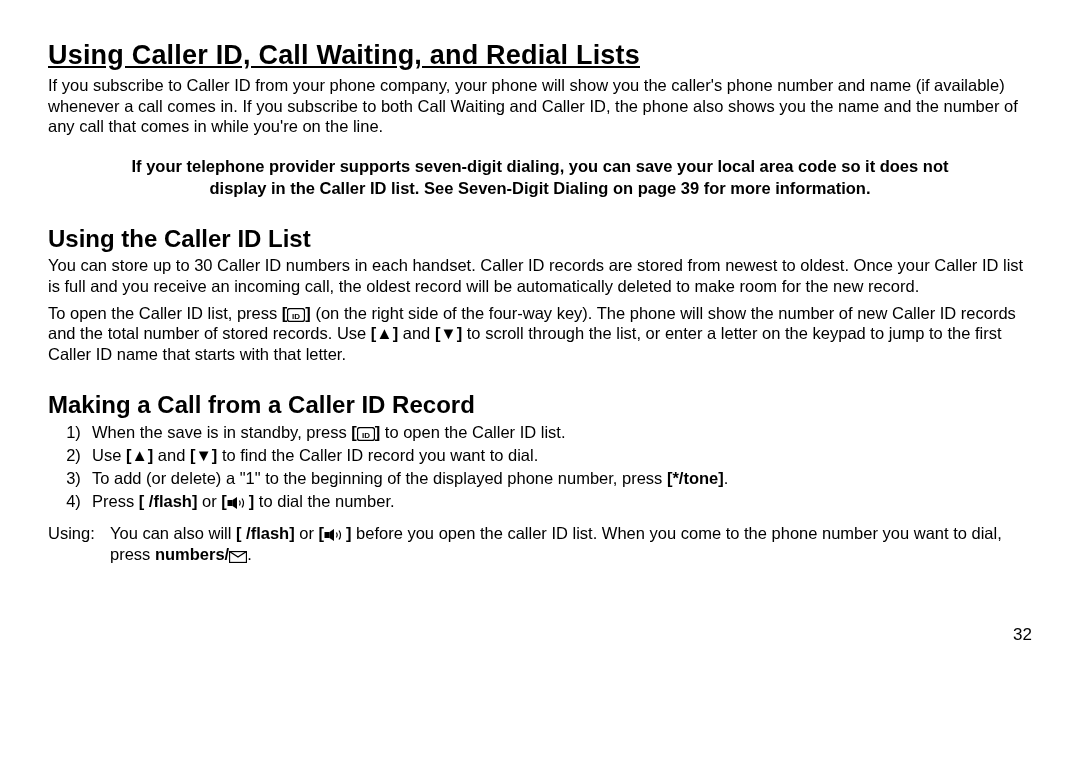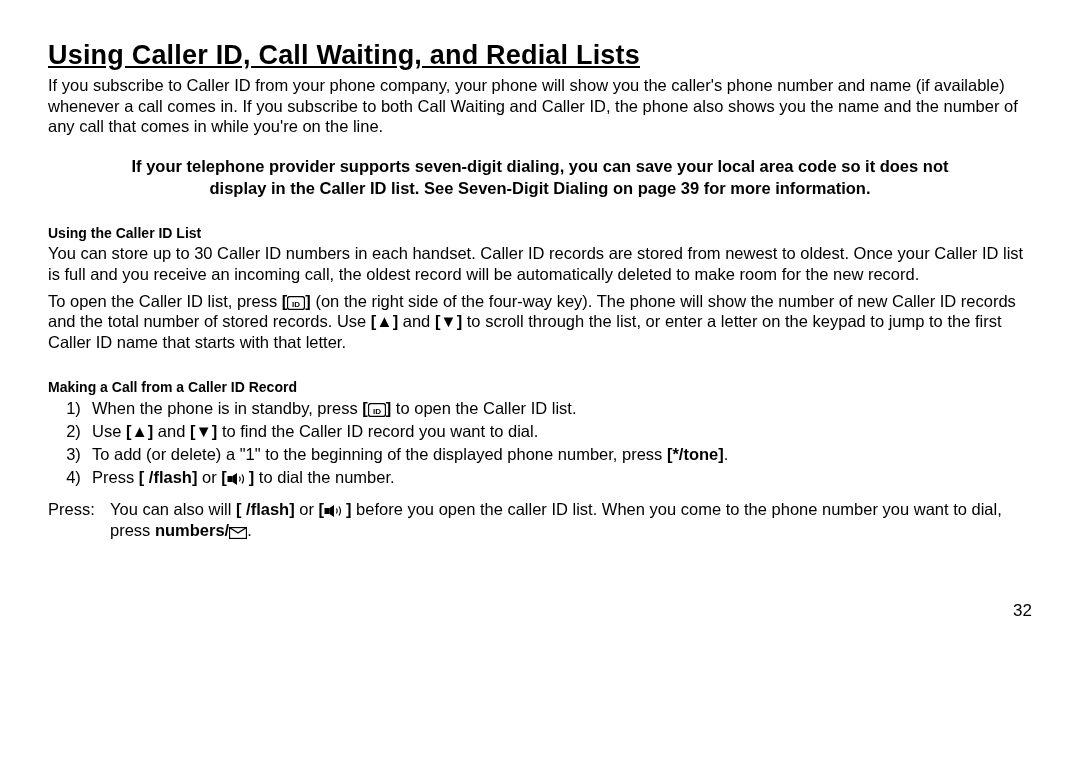--- a/index.html
+++ b/index.html
@@ -12,21 +12,21 @@
     background: #fff;
   }
   h1 {
     font-size: 27px;
     font-weight: bold;
     margin: 0 0 4px 0;
     letter-spacing: 0.2px;
     text-decoration: underline;
   }
   h2 {
-    font-size: 14px;
+    font-size: 24px;
     font-weight: bold;
     margin: 26px 0 2px 0;
   }
   p {
     font-size: 16.5px;
     line-height: 1.25;
     margin: 0 0 6px 0;
   }
   .intro {
     margin-bottom: 18px;
@@ -93,21 +93,21 @@
   <span>To open the Caller ID list, press </span><span class="b nowrap">[<svg class="icon" width="18" height="14" viewBox="0 0 18 14">
         <rect x="0.5" y="0.5" width="17" height="13" rx="2.5" fill="none" stroke="#000" stroke-width="1.3"></rect>
         <text x="9" y="10.5" font-size="8" font-family="Arial" font-weight="bold" text-anchor="middle">ID</text>
       </svg>]</span><span> (on the right side of the four-way key). The phone will show the number of new Caller ID records and the total number of stored records. Use </span><span class="b nowrap">[▲]</span><span> and </span><span class="b nowrap">[▼]</span><span>  to scroll through the list, or enter a letter on the keypad to jump to the first Caller ID name that starts with that letter.</span>
 </p>
 
 <h2>Making a Call from a Caller ID Record</h2>
 
 <ol class="list-indent">
   <li>
-    <span>When the phone is in standby, press </span><span class="b nowrap">[<svg class="icon" width="18" height="14" viewBox="0 0 18 14">
+    <span>When the save is in standby, press </span><span class="b nowrap">[<svg class="icon" width="18" height="14" viewBox="0 0 18 14">
           <rect x="0.5" y="0.5" width="17" height="13" rx="2.5" fill="none" stroke="#000" stroke-width="1.3"></rect>
           <text x="9" y="10.5" font-size="8" font-family="Arial" font-weight="bold" text-anchor="middle">ID</text>
         </svg>]</span><span> to open the Caller ID list.</span>
   </li>
   <li>
     <span>Use </span><span class="b nowrap">[▲]</span><span> and </span><span class="b nowrap">[▼]</span><span> to find the Caller ID record you want to dial.</span>
   </li>
   <li>
     <span>To add (or delete) a "1" to the beginning of the displayed phone number, press </span><span class="b nowrap">[*/tone]</span><span>.</span>
   </li>
@@ -115,21 +115,21 @@
     <span>Press </span><span class="b nowrap"><span>[ /flash]</span></span><span> or </span><span class="b nowrap">[<svg class="icon" width="22" height="14" viewBox="0 0 22 14">
           <rect x="0.5" y="4" width="5" height="6" fill="#000"></rect>
           <path d="M5.5 4 L10 1 L10 13 L5.5 10 Z" fill="#000"></path>
           <path d="M12.5 4.5 Q14 7 12.5 9.5" fill="none" stroke="#000" stroke-width="1.2"></path>
           <path d="M15 2.5 Q18 7 15 11.5" fill="none" stroke="#000" stroke-width="1.2"></path>
         </svg>]</span><span> to dial the number.</span>
   </li>
 </ol>
 
 <div class="note-row">
-  <div class="note-label">Press:</div>
+  <div class="note-label">Using:</div>
   <div class="note-body">
     <span>You can also will </span><span class="b nowrap">[ /flash]</span><span> or </span><span class="b nowrap">[<svg class="icon" width="22" height="14" viewBox="0 0 22 14">
           <rect x="0.5" y="4" width="5" height="6" fill="#000"></rect>
           <path d="M5.5 4 L10 1 L10 13 L5.5 10 Z" fill="#000"></path>
           <path d="M12.5 4.5 Q14 7 12.5 9.5" fill="none" stroke="#000" stroke-width="1.2"></path>
           <path d="M15 2.5 Q18 7 15 11.5" fill="none" stroke="#000" stroke-width="1.2"></path>
         </svg>]</span><span> before you open the caller ID list. When you come to the phone number you want to dial, press </span><span class="b nowrap"><span>numbers/</span><svg class="icon" width="18" height="12" viewBox="0 0 18 12">
           <rect x="0.5" y="0.5" width="17" height="11" fill="none" stroke="#000" stroke-width="1.3"></rect>
           <path d="M0.5 0.5 L9 6 L17.5 0.5" fill="none" stroke="#000" stroke-width="1.3"></path>
         </svg></span><span>.</span>

